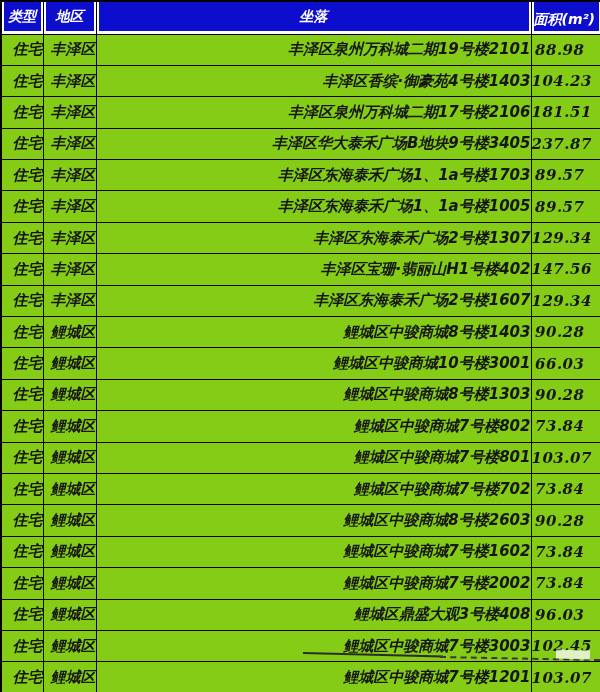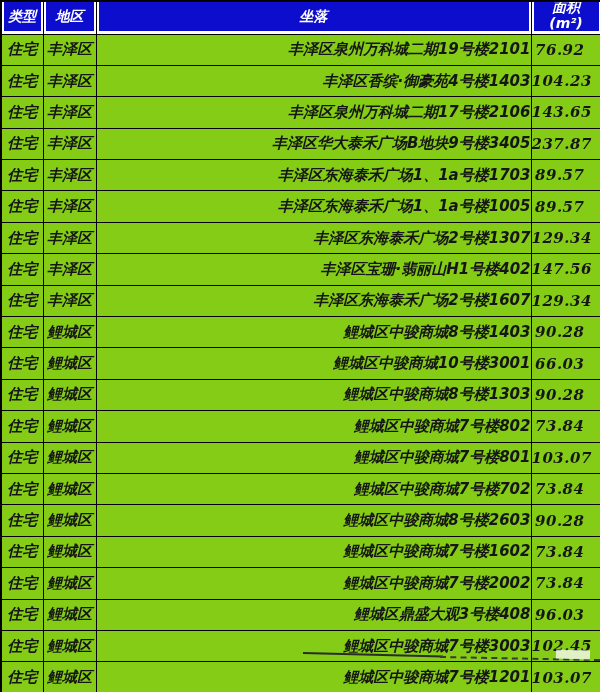--- a/index.html
+++ b/index.html
@@ -34,32 +34,32 @@
   .prop thead th{background:#ffffff;font-weight:bold;vertical-align:top;}
   .hfill{
     height:29px;
     margin:0 2px 2px 2px;
     background:var(--header-bg);
     color:var(--header-text);
     display:flex;align-items:center;justify-content:center;
     font-size:14px;
   }
   .hfill.two-line{
-    flex-direction:column;justify-content:flex-end;
+    flex-direction:row;justify-content:flex-start;
     line-height:16px;padding-top:5px;height:24px;
     overflow:hidden;
   }
   .prop tbody tr{height:31.4px;}
   .prop tbody td{
     color:var(--text);
     font-weight:bold;
     font-size:15px;
     vertical-align:middle;
   }
-  td.c-type,td.c-district{text-align:center;}
+  td.c-type,td.c-district{text-align:right;}
   td.c-location{text-align:right;padding-left:4px;}
   td.c-area{
     text-align:right;padding-right:16px;
     font-family:"DejaVu Serif",serif;
     font-weight:normal;font-size:15px;letter-spacing:.5px;
   }
   
   .artifact-solid{
     position:absolute;left:303px;top:652px;width:140px;height:0;
     border-top:2px solid #2b2b2b;
@@ -113,33 +113,33 @@
             <span>(m²)</span>
           </div>
         </th>
       </tr>
     </thead>
     <tbody>
         <tr>
     <td class="c-type">住宅</td>
     <td class="c-district">丰泽区</td>
     <td class="c-location">丰泽区泉州万科城二期19号楼2101</td>
-    <td class="c-area">76.92</td>
+    <td class="c-area">88.98</td>
   </tr>
         <tr>
     <td class="c-type">住宅</td>
     <td class="c-district">丰泽区</td>
     <td class="c-location">丰泽区香缤·御豪苑4号楼1403</td>
     <td class="c-area">104.23</td>
   </tr>
         <tr>
     <td class="c-type">住宅</td>
     <td class="c-district">丰泽区</td>
     <td class="c-location">丰泽区泉州万科城二期17号楼2106</td>
-    <td class="c-area">143.65</td>
+    <td class="c-area">181.51</td>
   </tr>
         <tr>
     <td class="c-type">住宅</td>
     <td class="c-district">丰泽区</td>
     <td class="c-location">丰泽区华大泰禾广场B地块9号楼3405</td>
     <td class="c-area">237.87</td>
   </tr>
         <tr>
     <td class="c-type">住宅</td>
     <td class="c-district">丰泽区</td>

